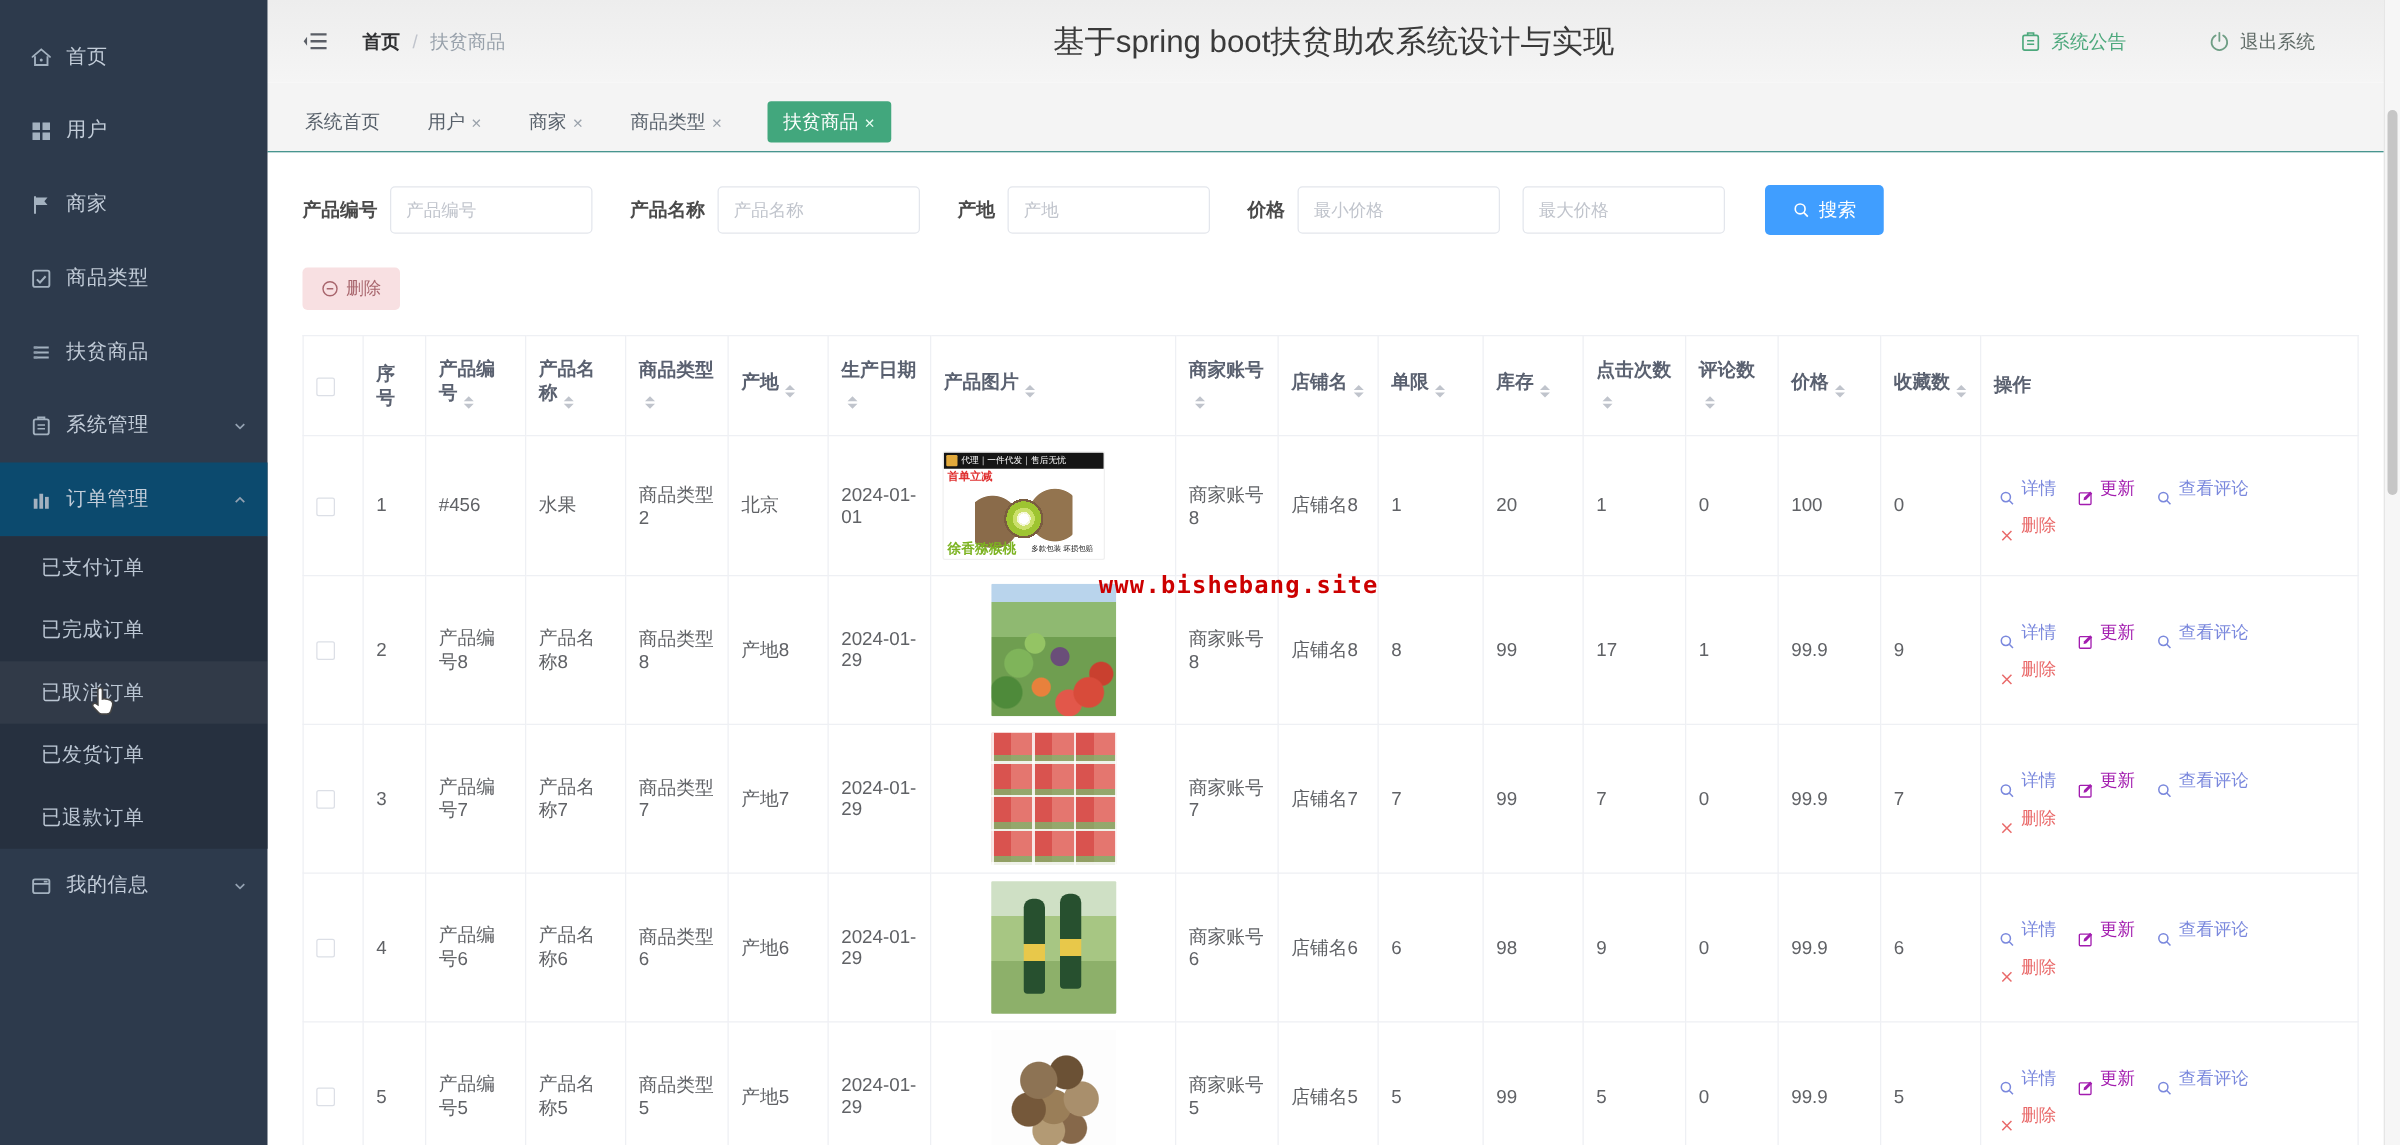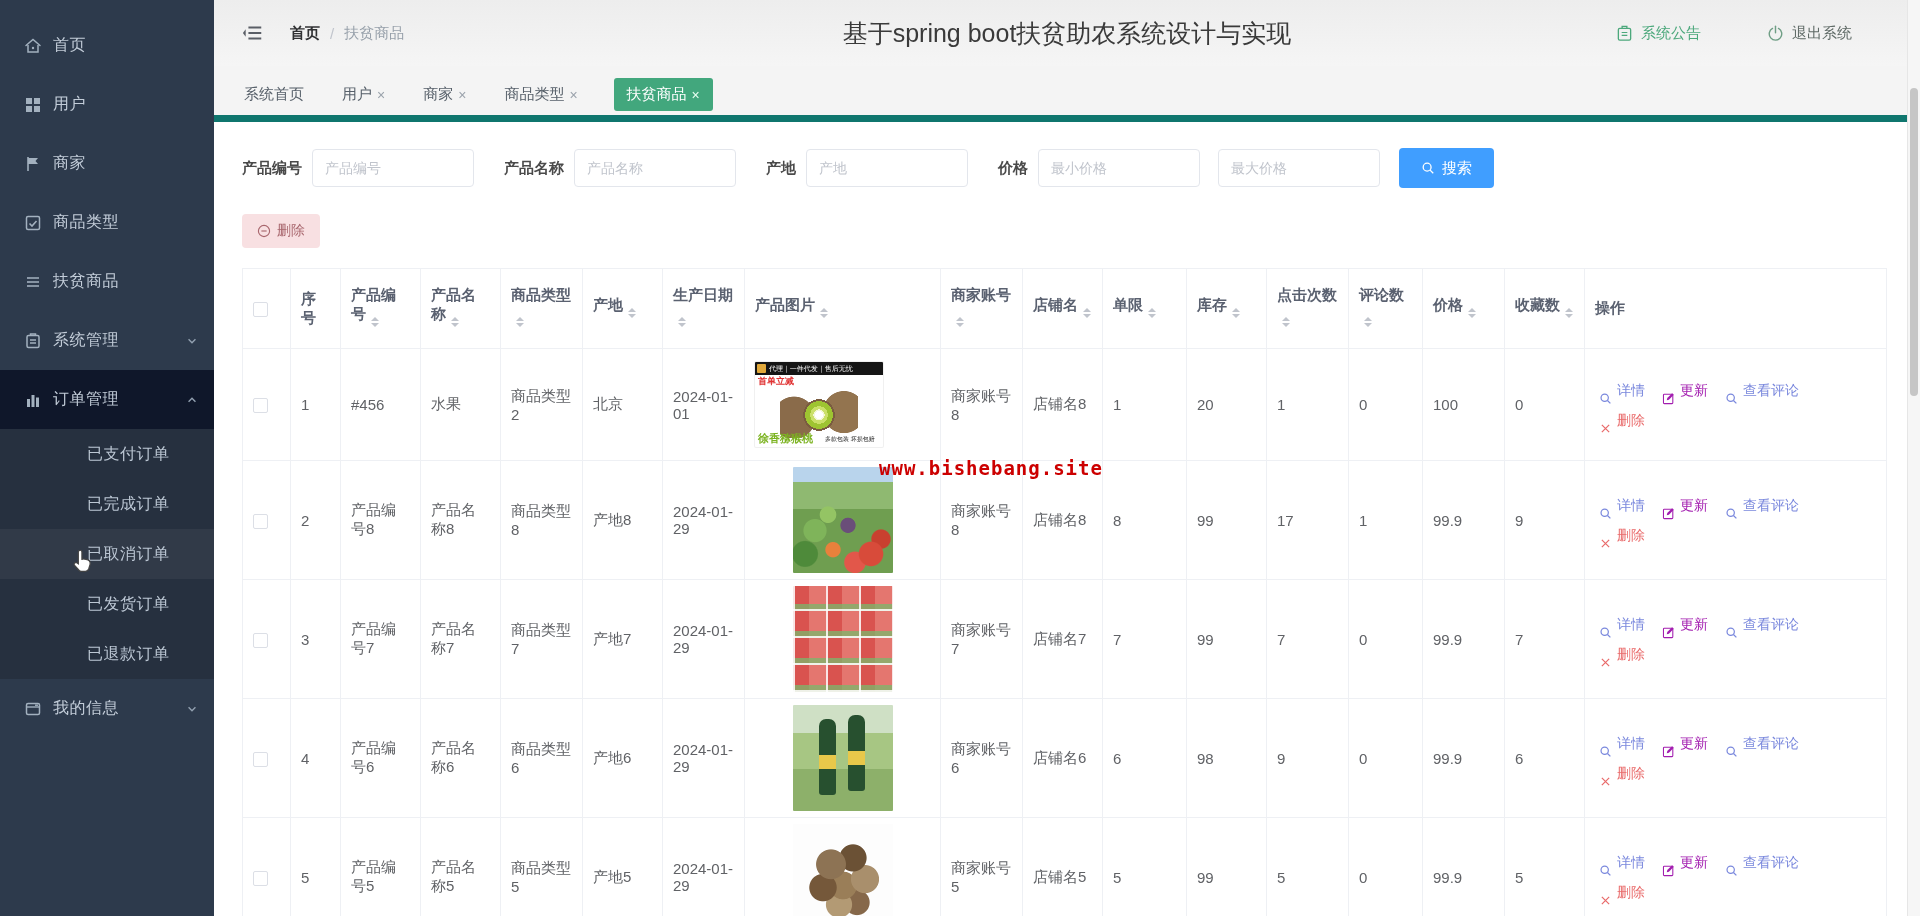--- a/index.html
+++ b/index.html
@@ -2,49 +2,49 @@
 <html><head>
 <meta charset="utf-8">
 <style>
 *{margin:0;padding:0;box-sizing:border-box}
 html,body{width:1920px;height:916px;overflow:hidden}
 body{font-family:"Liberation Sans","DejaVu Sans",sans-serif;display:flex;background:#fff;position:relative;color:#606266}
 
 
 .sidebar{width:214px;height:916px;background:#2d3a4c;flex-shrink:0;padding-top:16px;color:#c3cdd9;position:relative;z-index:3}
 .side-item{height:59px;display:flex;align-items:center;padding:0 16px 0 24px;font-size:16px;cursor:pointer}
-.side-item.parent-open{background:#0f172a}
+.side-item.parent-open{background:#0c4a6e}
 .side-item .ic{width:18px;height:18px;display:inline-flex}
 .side-item .ic svg{width:18px;height:18px}
 .side-item .lbl{margin-left:11px;flex:1;letter-spacing:.5px}
 .chev{display:inline-flex}
 .chev svg{width:12px;height:12px}
 .submenu{background:#26303f}
-.sub-item{height:50px;display:flex;align-items:center;padding-left:87px;font-size:16px;color:#bcc7d4;cursor:pointer;letter-spacing:.5px}
+.sub-item{height:50px;display:flex;align-items:center;padding-left:33px;font-size:16px;color:#bcc7d4;cursor:pointer;letter-spacing:.5px}
 .sub-item.hovered{background:rgba(255,255,255,.05)}
 
 
 .main{flex:1;display:flex;flex-direction:column;min-width:0;background:#fff}
 .topbar{height:66px;background:linear-gradient(180deg,#ededed,#f5f5f5);display:flex;align-items:center;padding:0 28px;position:relative;flex-shrink:0}
 .collapse-btn{color:#5a5e66;display:inline-flex;cursor:pointer}
 .collapse-btn svg{width:22px;height:22px}
 .breadcrumb{display:flex;align-items:center;gap:10px;margin-left:26px;font-size:15px}
 .bc-home{color:#303133;font-weight:bold}
 .bc-sep{color:#c0c4cc}
 .bc-cur{color:#97a0aa}
 .page-title{position:absolute;left:50%;top:50%;transform:translate(-50%,-50%);font-size:25px;color:#3a3a3a;font-weight:400;white-space:nowrap}
 .top-right{margin-left:auto;display:flex;align-items:center;gap:66px;padding-right:40px}
 .top-link{display:inline-flex;align-items:center;gap:8px;font-size:15px;cursor:pointer}
 .announce{color:#4ca87c}
 .announce svg{width:17px;height:17px}
 .logout{color:#5f6a66}
 .logout svg{width:17px;height:17px}
 
 
-.tabbar{height:56px;background:#f4f4f4;display:flex;align-items:center;gap:34px;padding:8px 0 0 28px;border-bottom:7px solid #0f766e;flex-shrink:0}
+.tabbar{height:56px;background:#f4f4f4;display:flex;align-items:center;gap:34px;padding:8px 0 0 28px;border-bottom:1px solid #0f766e;flex-shrink:0}
 .tab{display:inline-flex;align-items:center;gap:5px;font-size:15px;color:#57606a;cursor:pointer;padding:7px 2px}
 .tab .tx{color:#9aa2ab;font-size:14px;line-height:1}
 .tab.active{background:var(--green);color:#fff;border-radius:3px;padding:7px 13px}
 .tab.active .tx{color:#eafff3}
 
 
 .content{flex:1;background:#fff;padding:26px 28px 0 28px;overflow:hidden}
 .filter-row{display:flex;align-items:center;margin-bottom:26px}
 .f-label{font-size:15px;color:#4a4a4a;font-weight:bold;margin-right:10px;white-space:nowrap}
 .f-input{width:162px;height:38px;border:1px solid #e3e6ec;border-radius:4px;padding:0 12px;font-size:14px;color:#606266;background:#fff;outline:none;margin-right:30px;font-family:inherit}
@@ -292,21 +292,21 @@
     <div class="filter-row" id="filter-row">
         <span class="f-label">产品编号</span>
         <input class="f-input" type="text" placeholder="产品编号" style="">
         <span class="f-label">产品名称</span>
         <input class="f-input" type="text" placeholder="产品名称" style="">
         <span class="f-label">产地</span>
         <input class="f-input" type="text" placeholder="产地" style="">
         <span class="f-label">价格</span>
         <input class="f-input price" type="text" placeholder="最小价格" style="">
         <input class="f-input price" type="text" placeholder="最大价格" style="">
-        <button class="search-btn" style="margin-left: 1px;">
+        <button class="search-btn" style="margin-left: 14px;">
           <span style="display:inline-flex">
             <svg viewBox="0 0 16 16">
               <circle cx="7" cy="7" r="4.5" fill="none" stroke="currentColor" stroke-width="1.5"></circle>
               <line x1="10.4" y1="10.4" x2="14" y2="14" stroke="currentColor" stroke-width="1.5"></line>
             </svg>
           </span>
           <span>搜索</span>
         </button>
       </div>
     <button class="del-btn">

